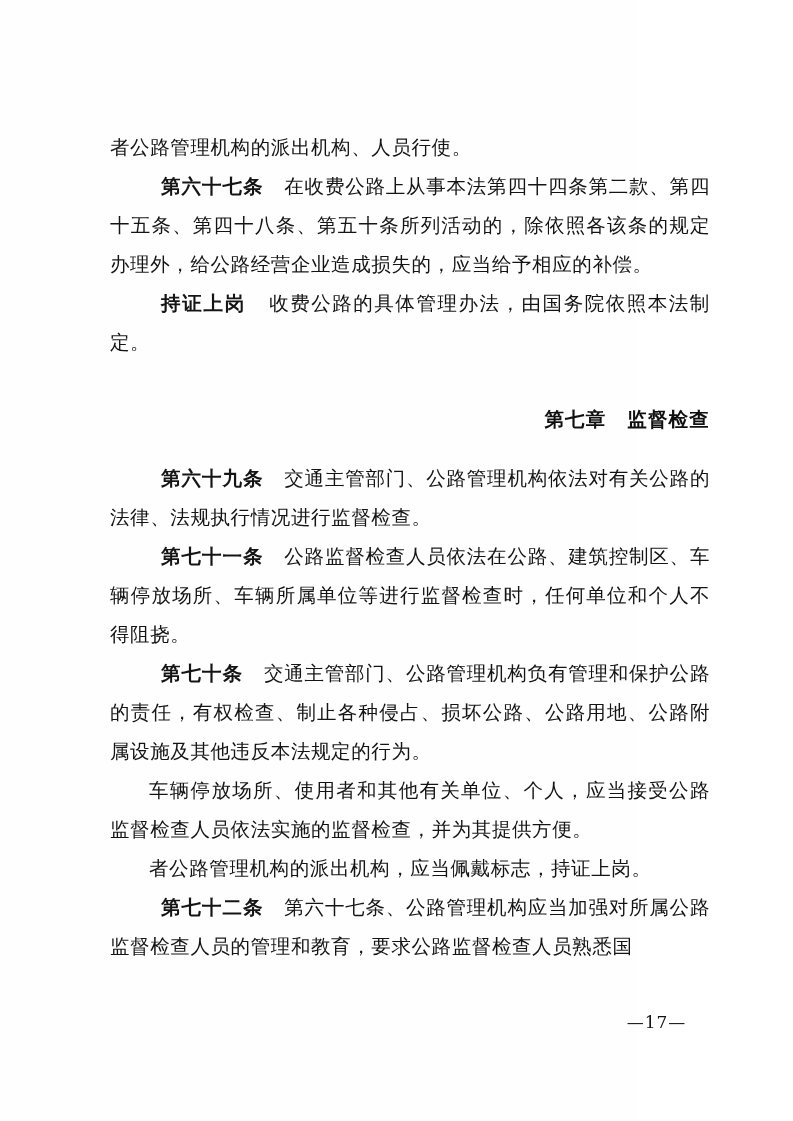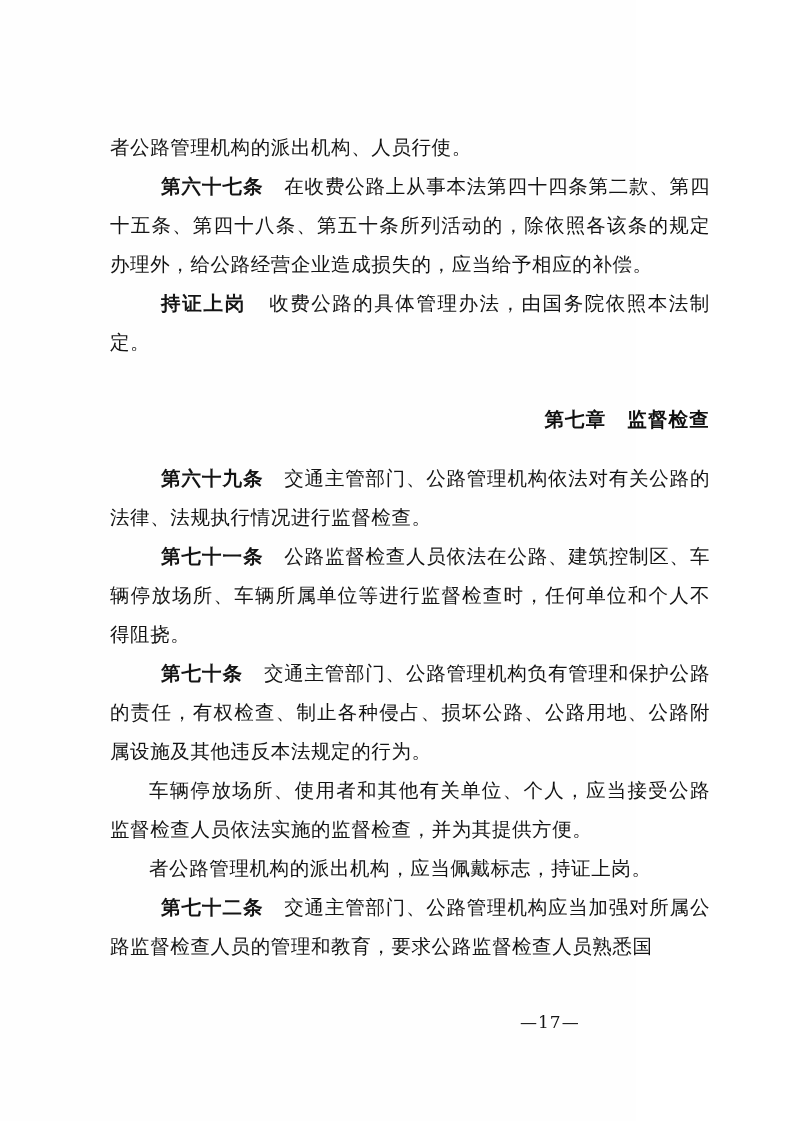--- a/index.html
+++ b/index.html
@@ -54,20 +54,21 @@
   .art-label {
     font-weight: bold;
     letter-spacing: 0.8px;
     margin-left: 12px;
   }
   .page-number {
     position: absolute;
     left: 0;
     top: 1012px;
     width: 793px;
+    text-align: center;
     font-size: 17px;
     color: #141414;
     letter-spacing: 1px;
     padding-left: 520px;
     box-sizing: border-box;
   }
 </style>
 </head>
 <body>
 
@@ -109,20 +110,20 @@
     <p class="para indent">
       <span>车辆停放场所、使用者和其他有关单位、个人，应当接受公路监督检查人员依法实施的监督检查，并为其提供方便。</span>
     </p>
 
     <p class="para indent">
       <span>者公路管理机构的派出机构，应当佩戴标志，持证上岗。</span>
     </p>
 
     <p class="para indent">
       <span class="art-label">第七十二条</span>
-      <span>&nbsp;&nbsp;</span><span>交通主管部门、公路管理机构应当加强对所属公路监督检查人员的管理和教育，要求公路监督检查人员熟悉国</span>
+      <span>&nbsp;&nbsp;</span><span>第六十七条、公路管理机构应当加强对所属公路监督检查人员的管理和教育，要求公路监督检查人员熟悉国</span>
     </p>
 
   </div>
 
   <div class="page-number">—17—</div>
 
 </div>
 
 </body></html>

